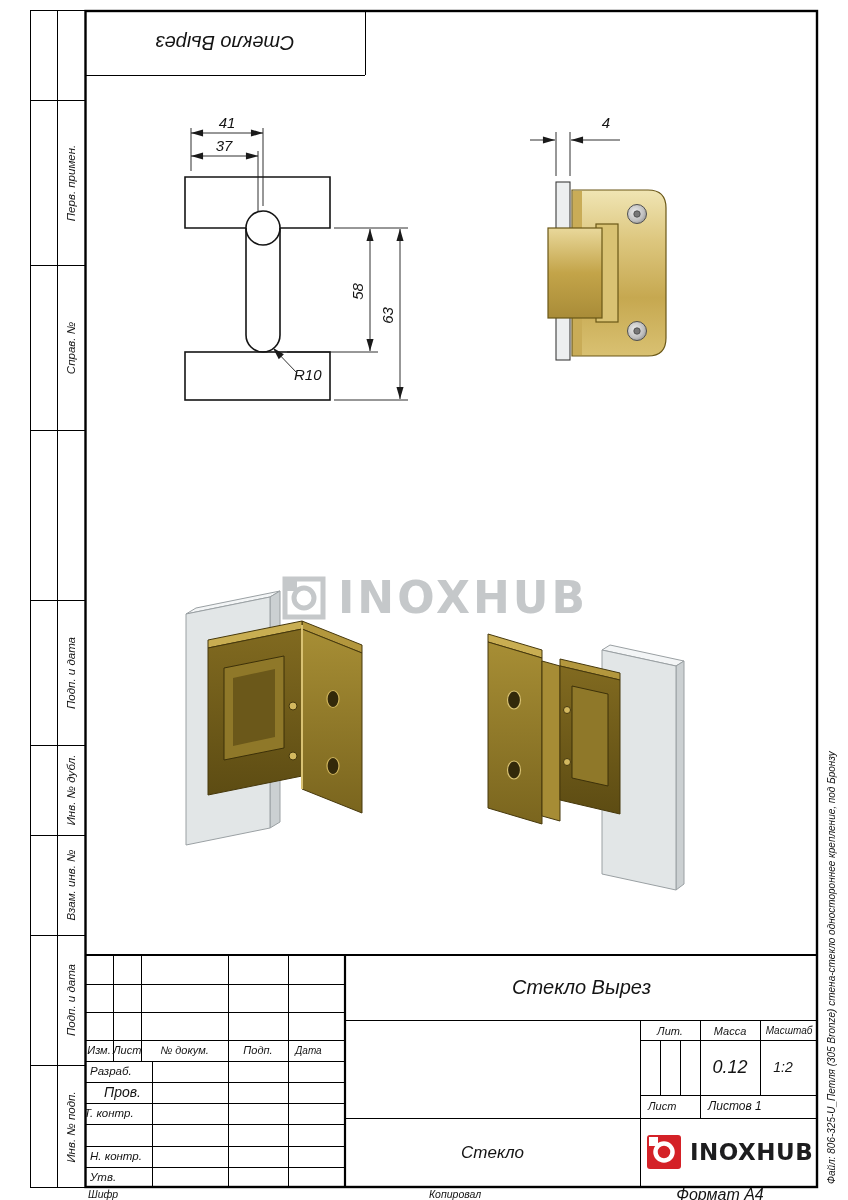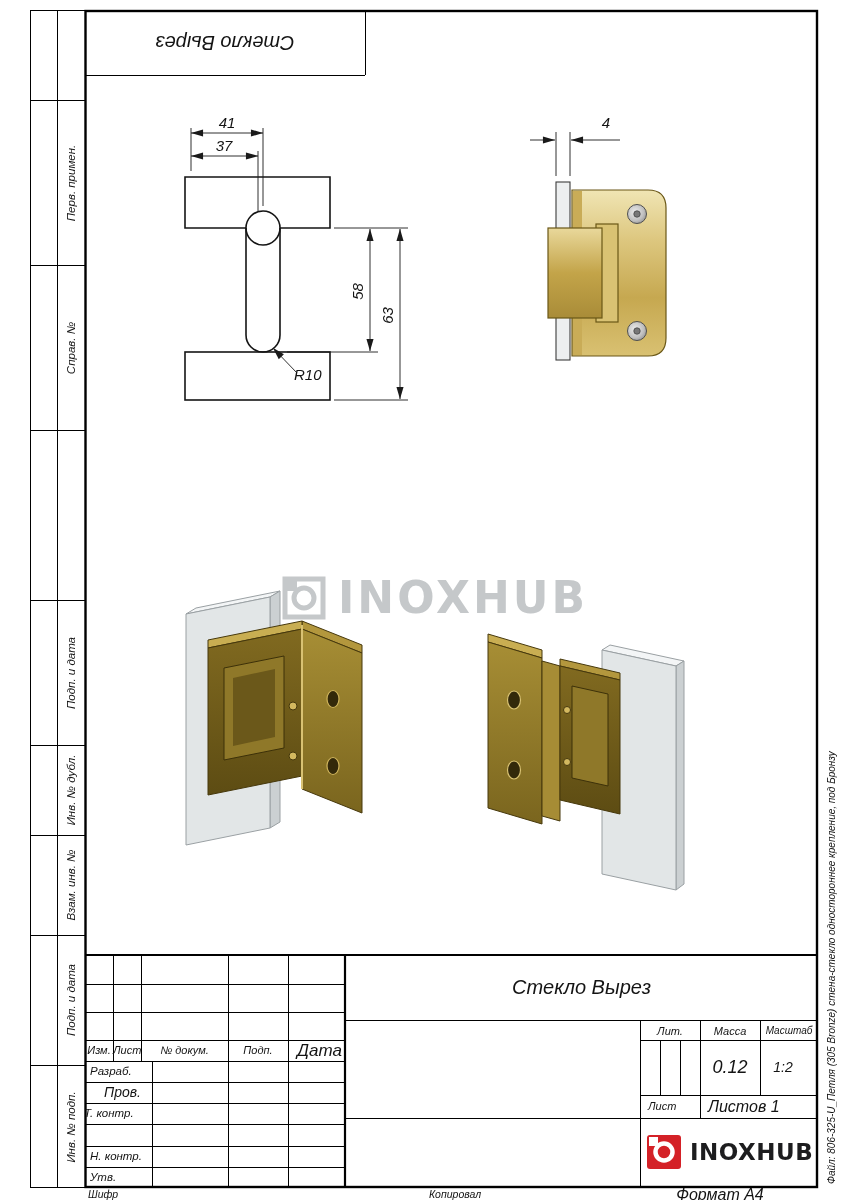--- a/index.html
+++ b/index.html
@@ -175,36 +175,37 @@
     <circle cx="22" cy="22" r="10" fill="none" stroke="#c5c8ca" stroke-width="5"></circle>
     <rect x="3" y="3" width="12" height="12" fill="#c5c8ca"></rect>
   </svg>
   <span>INOXHUB</span>
 </div>
 
 <div class="t tc" style="left:85px;top:1040px;width:28px;height:21px;line-height:21px;font-size:11px">Изм.</div>
 <div class="t tc" style="left:113px;top:1040px;width:28px;height:21px;line-height:21px;font-size:11px">Лист</div>
 <div class="t tc" style="left:141px;top:1040px;width:87px;height:21px;line-height:21px;font-size:11px">№ докум.</div>
 <div class="t tc" style="left:228px;top:1040px;width:60px;height:21px;line-height:21px;font-size:11px">Подп.</div>
-<div class="t tc" style="left:291px;top:1040px;width:57px;height:21px;line-height:21px;font-size:17px">Дата</div>
+<div class="t tc" style="left:280px;top:1040px;width:57px;height:21px;line-height:21px;font-size:10px">Дата</div>
 
 <div class="t" style="left:90px;top:1061px;height:21px;line-height:21px;font-size:11.5px">Разраб.</div>
 <div class="t" style="left:104px;top:1082px;height:21px;line-height:21px;font-size:14px">Пров.</div>
 <div class="t" style="left:84px;top:1103px;height:21px;line-height:21px;font-size:11.5px">Т. контр.</div>
 <div class="t" style="left:90px;top:1146px;height:21px;line-height:21px;font-size:11.5px">Н. контр.</div>
 <div class="t" style="left:90px;top:1167px;height:21px;line-height:21px;font-size:11.5px">Утв.</div>
 
 <div class="t tc" style="left:345px;top:955px;width:473px;height:65px;line-height:65px;font-size:20px">Стекло Вырез</div>
 <div class="t tc" style="left:640px;top:1021px;width:60px;height:20px;line-height:20px;font-size:11px">Лит.</div>
 <div class="t tc" style="left:700px;top:1021px;width:60px;height:20px;line-height:20px;font-size:11px">Масса</div>
 <div class="t tc" style="left:760px;top:1021px;width:58px;height:20px;line-height:20px;font-size:10px">Масштаб</div>
 <div class="t tc" style="left:700px;top:1040px;width:60px;height:55px;line-height:55px;font-size:18px">0.12</div>
 <div class="t tc" style="left:760px;top:1040px;width:46px;height:55px;line-height:55px;font-size:14px">1:2</div>
 <div class="t" style="left:648px;top:1095px;height:23px;line-height:23px;font-size:11px">Лист</div>
-<div class="t" style="left:708px;top:1095px;height:23px;line-height:23px;font-size:16px">Листов 1</div>
+<div class="t" style="left:708px;top:1095px;height:23px;line-height:23px;font-size:12px">Листов 1</div>
+<div class="t tc" style="left:345px;top:1118px;width:295px;height:70px;line-height:70px;font-size:17px">Стекло</div>
 
 <div class="brand" style="left:646px;top:1134px">
   <svg width="36" height="36" viewBox="0 0 36 36">
     <rect x="1" y="1" width="34" height="34" rx="3" fill="#d42127"></rect>
     <circle cx="18" cy="18" r="8.5" fill="none" stroke="#ffffff" stroke-width="4.5"></circle>
     <rect x="3" y="3" width="9" height="9" fill="#ffffff"></rect>
   </svg>
   <span>INOXHUB</span>
 </div>
 

